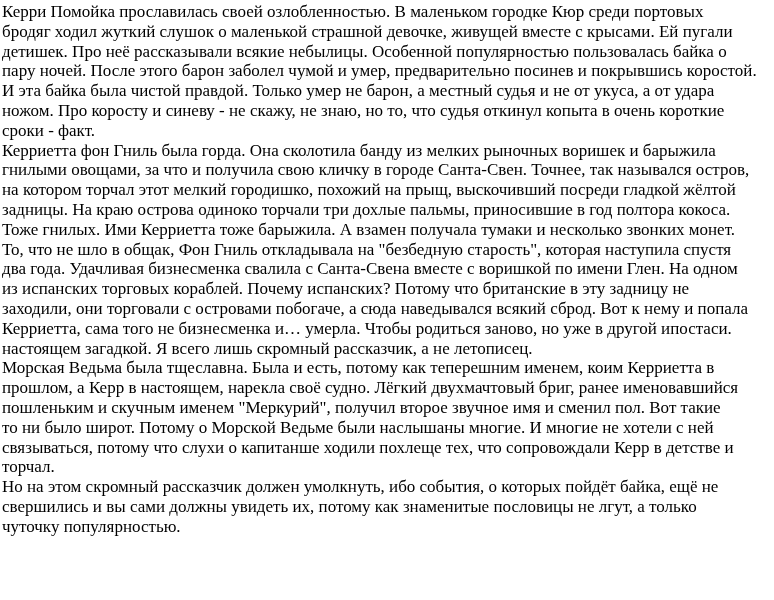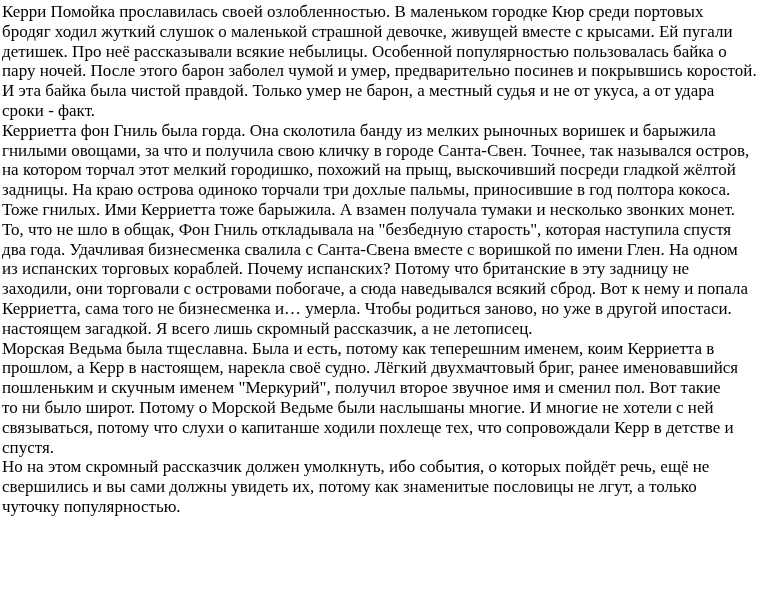--- a/index.html
+++ b/index.html
@@ -36,20 +36,21 @@
 <body>
 
 <main class="page">
 
   <div class="para">
     <div class="line">Керри Помойка прославилась своей озлобленностью. В маленьком городке Кюр среди портовых</div>
     <div class="line">бродяг ходил жуткий слушок о маленькой страшной девочке, живущей вместе с крысами. Ей пугали</div>
     <div class="line">детишек. Про неё рассказывали всякие небылицы. Особенной популярностью пользовалась байка о</div>
     <div class="line">пару ночей. После этого барон заболел чумой и умер, предварительно посинев и покрывшись коростой.</div>
     <div class="line">И эта байка была чистой правдой. Только умер не барон, а местный судья и не от укуса, а от удара</div>
+    <div class="line">ножом. Про коросту и синеву - не скажу, не знаю, но то, что судья откинул копыта в очень короткие</div>
     <div class="line">сроки - факт.</div>
   </div>
 
   <div class="para">
     <div class="line">Керриетта фон Гниль была горда. Она сколотила банду из мелких рыночных воришек и барыжила</div>
     <div class="line">гнилыми овощами, за что и получила свою кличку в городе Санта-Свен. Точнее, так назывался остров,</div>
     <div class="line">на котором торчал этот мелкий городишко, похожий на прыщ, выскочивший посреди гладкой жёлтой</div>
     <div class="line">задницы. На краю острова одиноко торчали три дохлые пальмы, приносившие в год полтора кокоса.</div>
     <div class="line">Тоже гнилых. Ими Керриетта тоже барыжила. А взамен получала тумаки и несколько звонких монет.</div>
     <div class="line">То, что не шло в общак, Фон Гниль откладывала на "безбедную старость", которая наступила спустя</div>
@@ -59,22 +60,22 @@
     <div class="line">Керриетта, сама того не бизнесменка и… умерла. Чтобы родиться заново, но уже в другой ипостаси.</div>
     <div class="line">настоящем загадкой. Я всего лишь скромный рассказчик, а не летописец.</div>
   </div>
 
   <div class="para">
     <div class="line">Морская Ведьма была тщеславна. Была и есть, потому как теперешним именем, коим Керриетта в</div>
     <div class="line">прошлом, а Керр в настоящем, нарекла своё судно. Лёгкий двухмачтовый бриг, ранее именовавшийся</div>
     <div class="line">пошленьким и скучным именем "Меркурий", получил второе звучное имя и сменил пол. Вот такие</div>
     <div class="line">то ни было широт. Потому о Морской Ведьме были наслышаны многие. И многие не хотели с ней</div>
     <div class="line">связываться, потому что слухи о капитанше ходили похлеще тех, что сопровождали Керр в детстве и</div>
-    <div class="line">спустя.</div>
+    <div class="line">торчал.</div>
   </div>
 
   <div class="para">
-    <div class="line">Но на этом скромный рассказчик должен умолкнуть, ибо события, о которых пойдёт речь, ещё не</div>
+    <div class="line">Но на этом скромный рассказчик должен умолкнуть, ибо события, о которых пойдёт байка, ещё не</div>
     <div class="line">свершились и вы сами должны увидеть их, потому как знаменитые пословицы не лгут, а только</div>
     <div class="line">чуточку популярностью.</div>
   </div>
 
 </main>
 
 </body></html>

